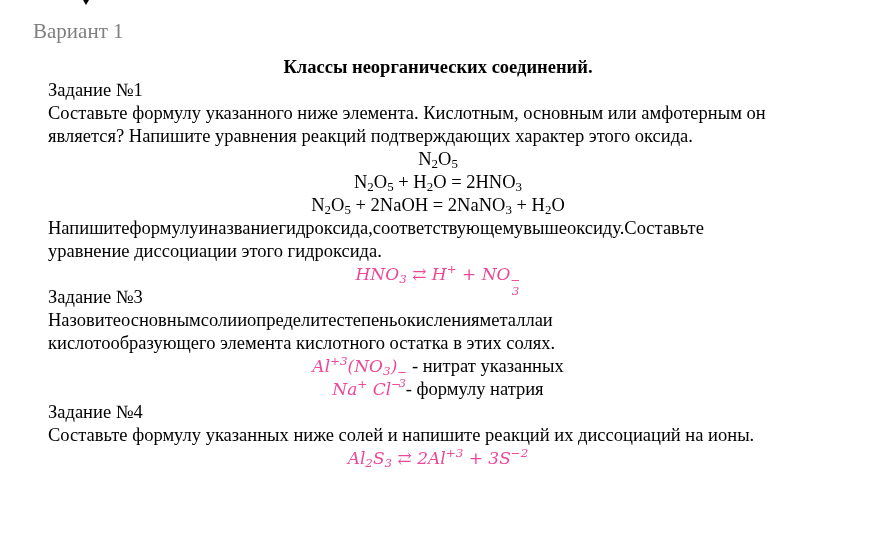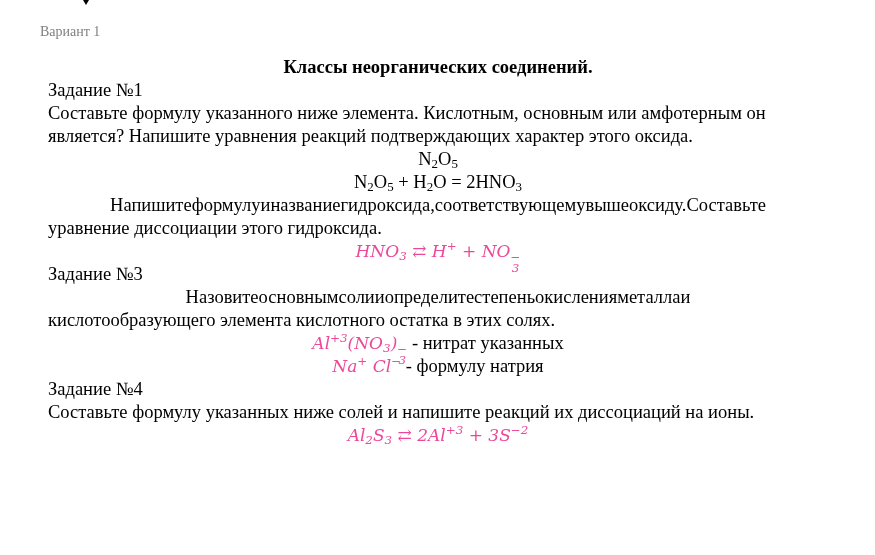--- a/index.html
+++ b/index.html
@@ -21,23 +21,23 @@
       left: 83px;
       top: 0px;
       width: 0;
       height: 0;
       border-left: 3px solid transparent;
       border-right: 3px solid transparent;
       border-top: 5px solid #000;
     }
     .variant {
       position: absolute;
-      left: 40px;
+      left: 33px;
       top: 20px;
-      font-size: 14px;
+      font-size: 21px;
       color: #7f7f7f;
       line-height: 23px;
     }
     .page {
       position: absolute;
       left: 48px;
       top: 56px;
       width: 780px;
     }
     .line {
@@ -47,21 +47,21 @@
     }
     .title {
       text-align: center;
       font-weight: bold;
     }
     .center {
       text-align: center;
     }
     .justify-wide {
       display: flex;
-      justify-content: center;
+      justify-content: flex-start;
     }
     .formula-it {
       font-family: "DejaVu Serif", "Liberation Serif", serif;
       font-style: italic;
       font-size: 17px;
       color: #ec4899;
     }
     sub, sup {
       font-size: 0.7em;
       line-height: 0;
@@ -86,20 +86,21 @@
 <div class="page">
 
   <div class="line title">Классы неорганических соединений.</div>
 
   <section>
     <div class="line">Задание №1</div>
     <div class="line">Составьте формулу указанного ниже элемента. Кислотным, основным или амфотерным он</div>
     <div class="line">является? Напишите уравнения реакций подтверждающих характер этого оксида.</div>
     <div class="line center chem">N<sub>2</sub>O<sub>5</sub></div>
     <div class="line center chem">N<sub>2</sub>O<sub>5</sub> <span>+</span> H<sub>2</sub>O <span>=</span> 2HNO<sub>3</sub></div>
+    <div class="line center chem">N<sub>2</sub>O<sub>5</sub> <span>+</span> 2NaOH <span>=</span> 2NaNO<sub>3</sub> <span>+</span> H<sub>2</sub>O</div>
   </section>
 
   <section>
     <div class="line justify-wide">
       <span>Напишите</span>
         <span>формулу</span>
         <span>и</span>
         <span>название</span>
         <span>гидроксида,</span>
         <span>соответствующему</span>

